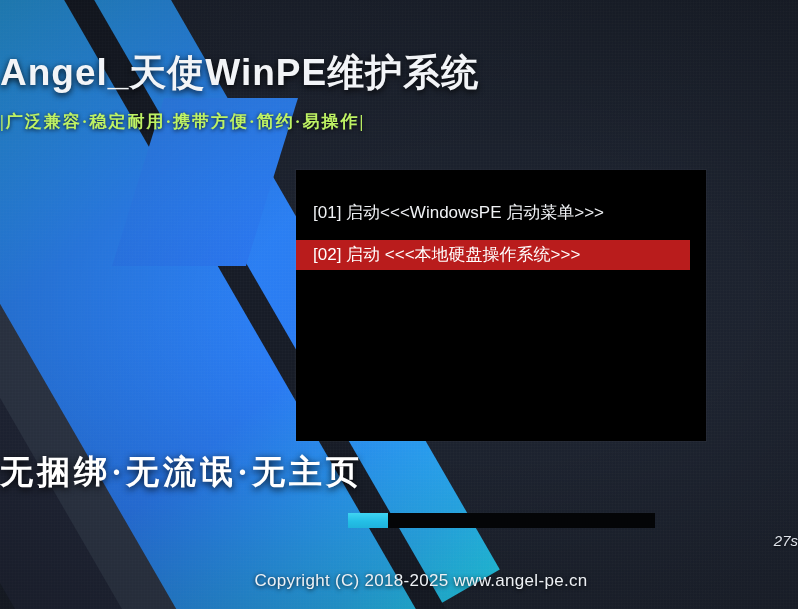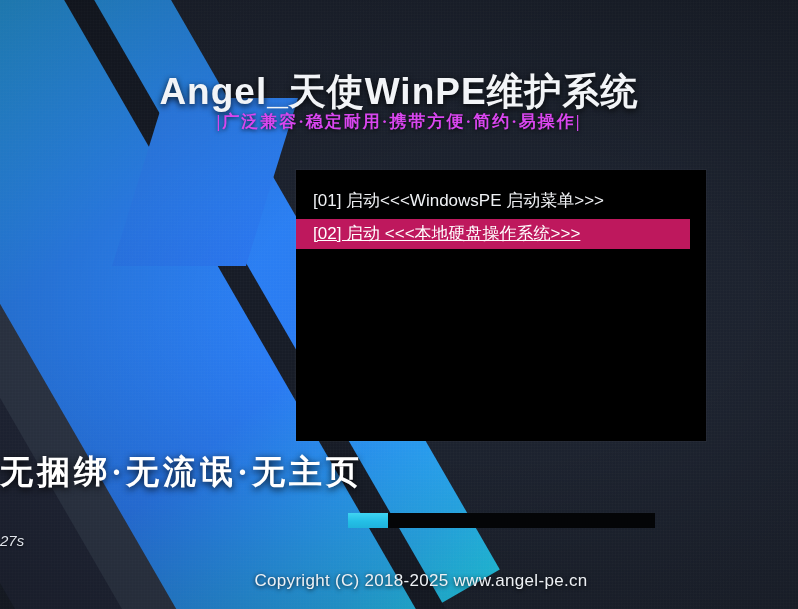--- a/index.html
+++ b/index.html
@@ -108,36 +108,34 @@
   
   .content {
     position: absolute;
     inset: 0;
   }
   .title {
     position: absolute;
     left: 0;
     right: 0;
     top: 48px;
-    text-align: center;
+    text-align: left;
     color: #f2f4f7;
     font-size: 37px;
     font-weight: 600;
     letter-spacing: 1px;
     text-shadow: 0 2px 6px rgba(0,0,0,0.85);
     white-space: nowrap;
-    margin-top: 19px;
   }
   .subtitle {
     position: absolute;
     left: 0;
     right: 0;
     top: 110px;
-    text-align: center;
-    color: #d946ef;
+    color: #bef264;
     font-size: 17px;
     font-weight: 700;
     font-family: "Liberation Serif", "DejaVu Serif", serif;
     letter-spacing: 2px;
     text-shadow: 0 1px 4px rgba(0,0,0,0.8);
     white-space: nowrap;
   }
 
   
   .menu-panel {
@@ -151,32 +149,31 @@
   }
   .menu-list {
     position: absolute;
     left: 0;
     top: 16px;
     width: 100%;
   }
   .menu-item {
     height: 30px;
     line-height: 30px;
-    margin: 0 0 3px 0;
+    margin: 12px 0 3px 0;
     padding-left: 17px;
     color: #f0f2f5;
     font-size: 17px;
     white-space: nowrap;
     background: transparent;
   }
   .menu-item.selected {
-    background: #be185d;
+    background: #b91c1c;
     width: 377px;
     color: #ffffff;
-    text-decoration: underline;
   }
 
   
   .slogan {
     position: absolute;
     left: 0;
     right: 0;
     top: 450px;
     color: #ffffff;
     font-size: 33px;
@@ -199,21 +196,21 @@
   .progress-fill {
     height: 100%;
     width: 13%;
     background: linear-gradient(180deg, #3fd4f2 0%, #24bfe6 55%, #1fb3dc 100%);
   }
   .countdown {
     position: absolute;
     left: 0;
     right: 0;
     top: 532px;
-    text-align: left;
+    text-align: right;
     color: #dfe3ea;
     font-size: 15px;
     font-style: italic;
     text-shadow: 0 1px 3px rgba(0,0,0,0.8);
   }
   .copyright {
     position: absolute;
     left: 0;
     right: 0;
     top: 571px;

